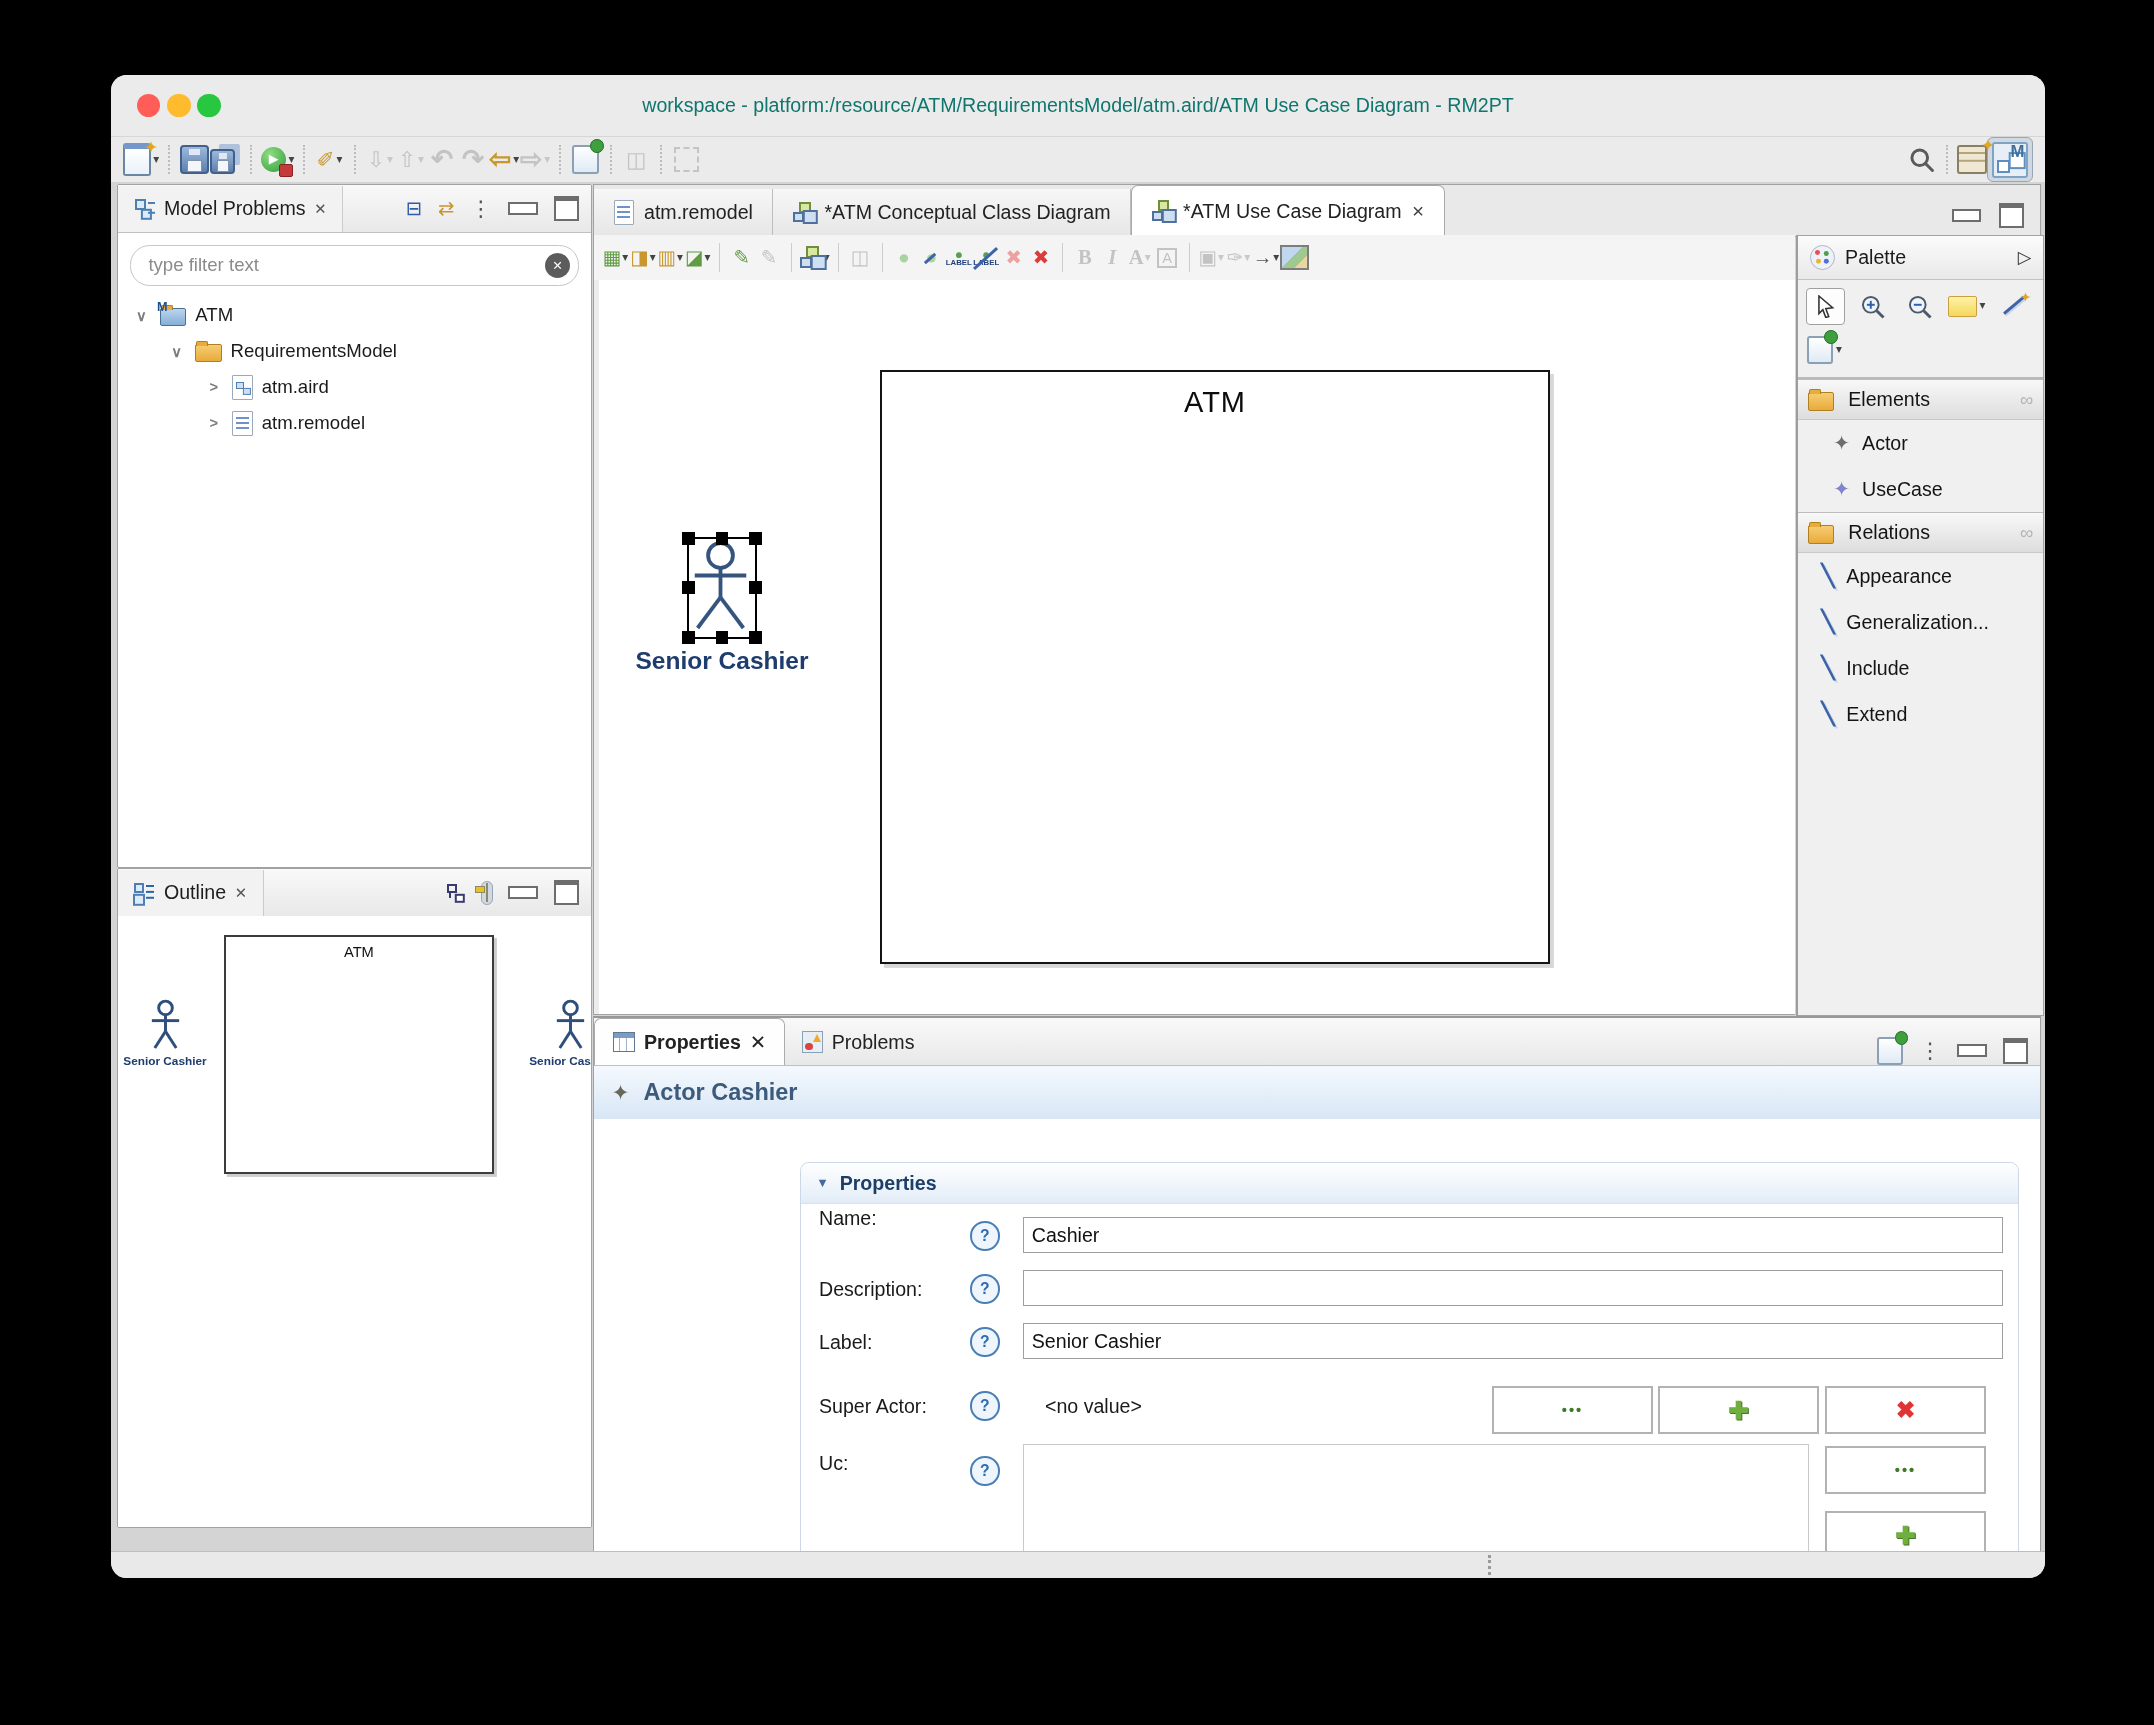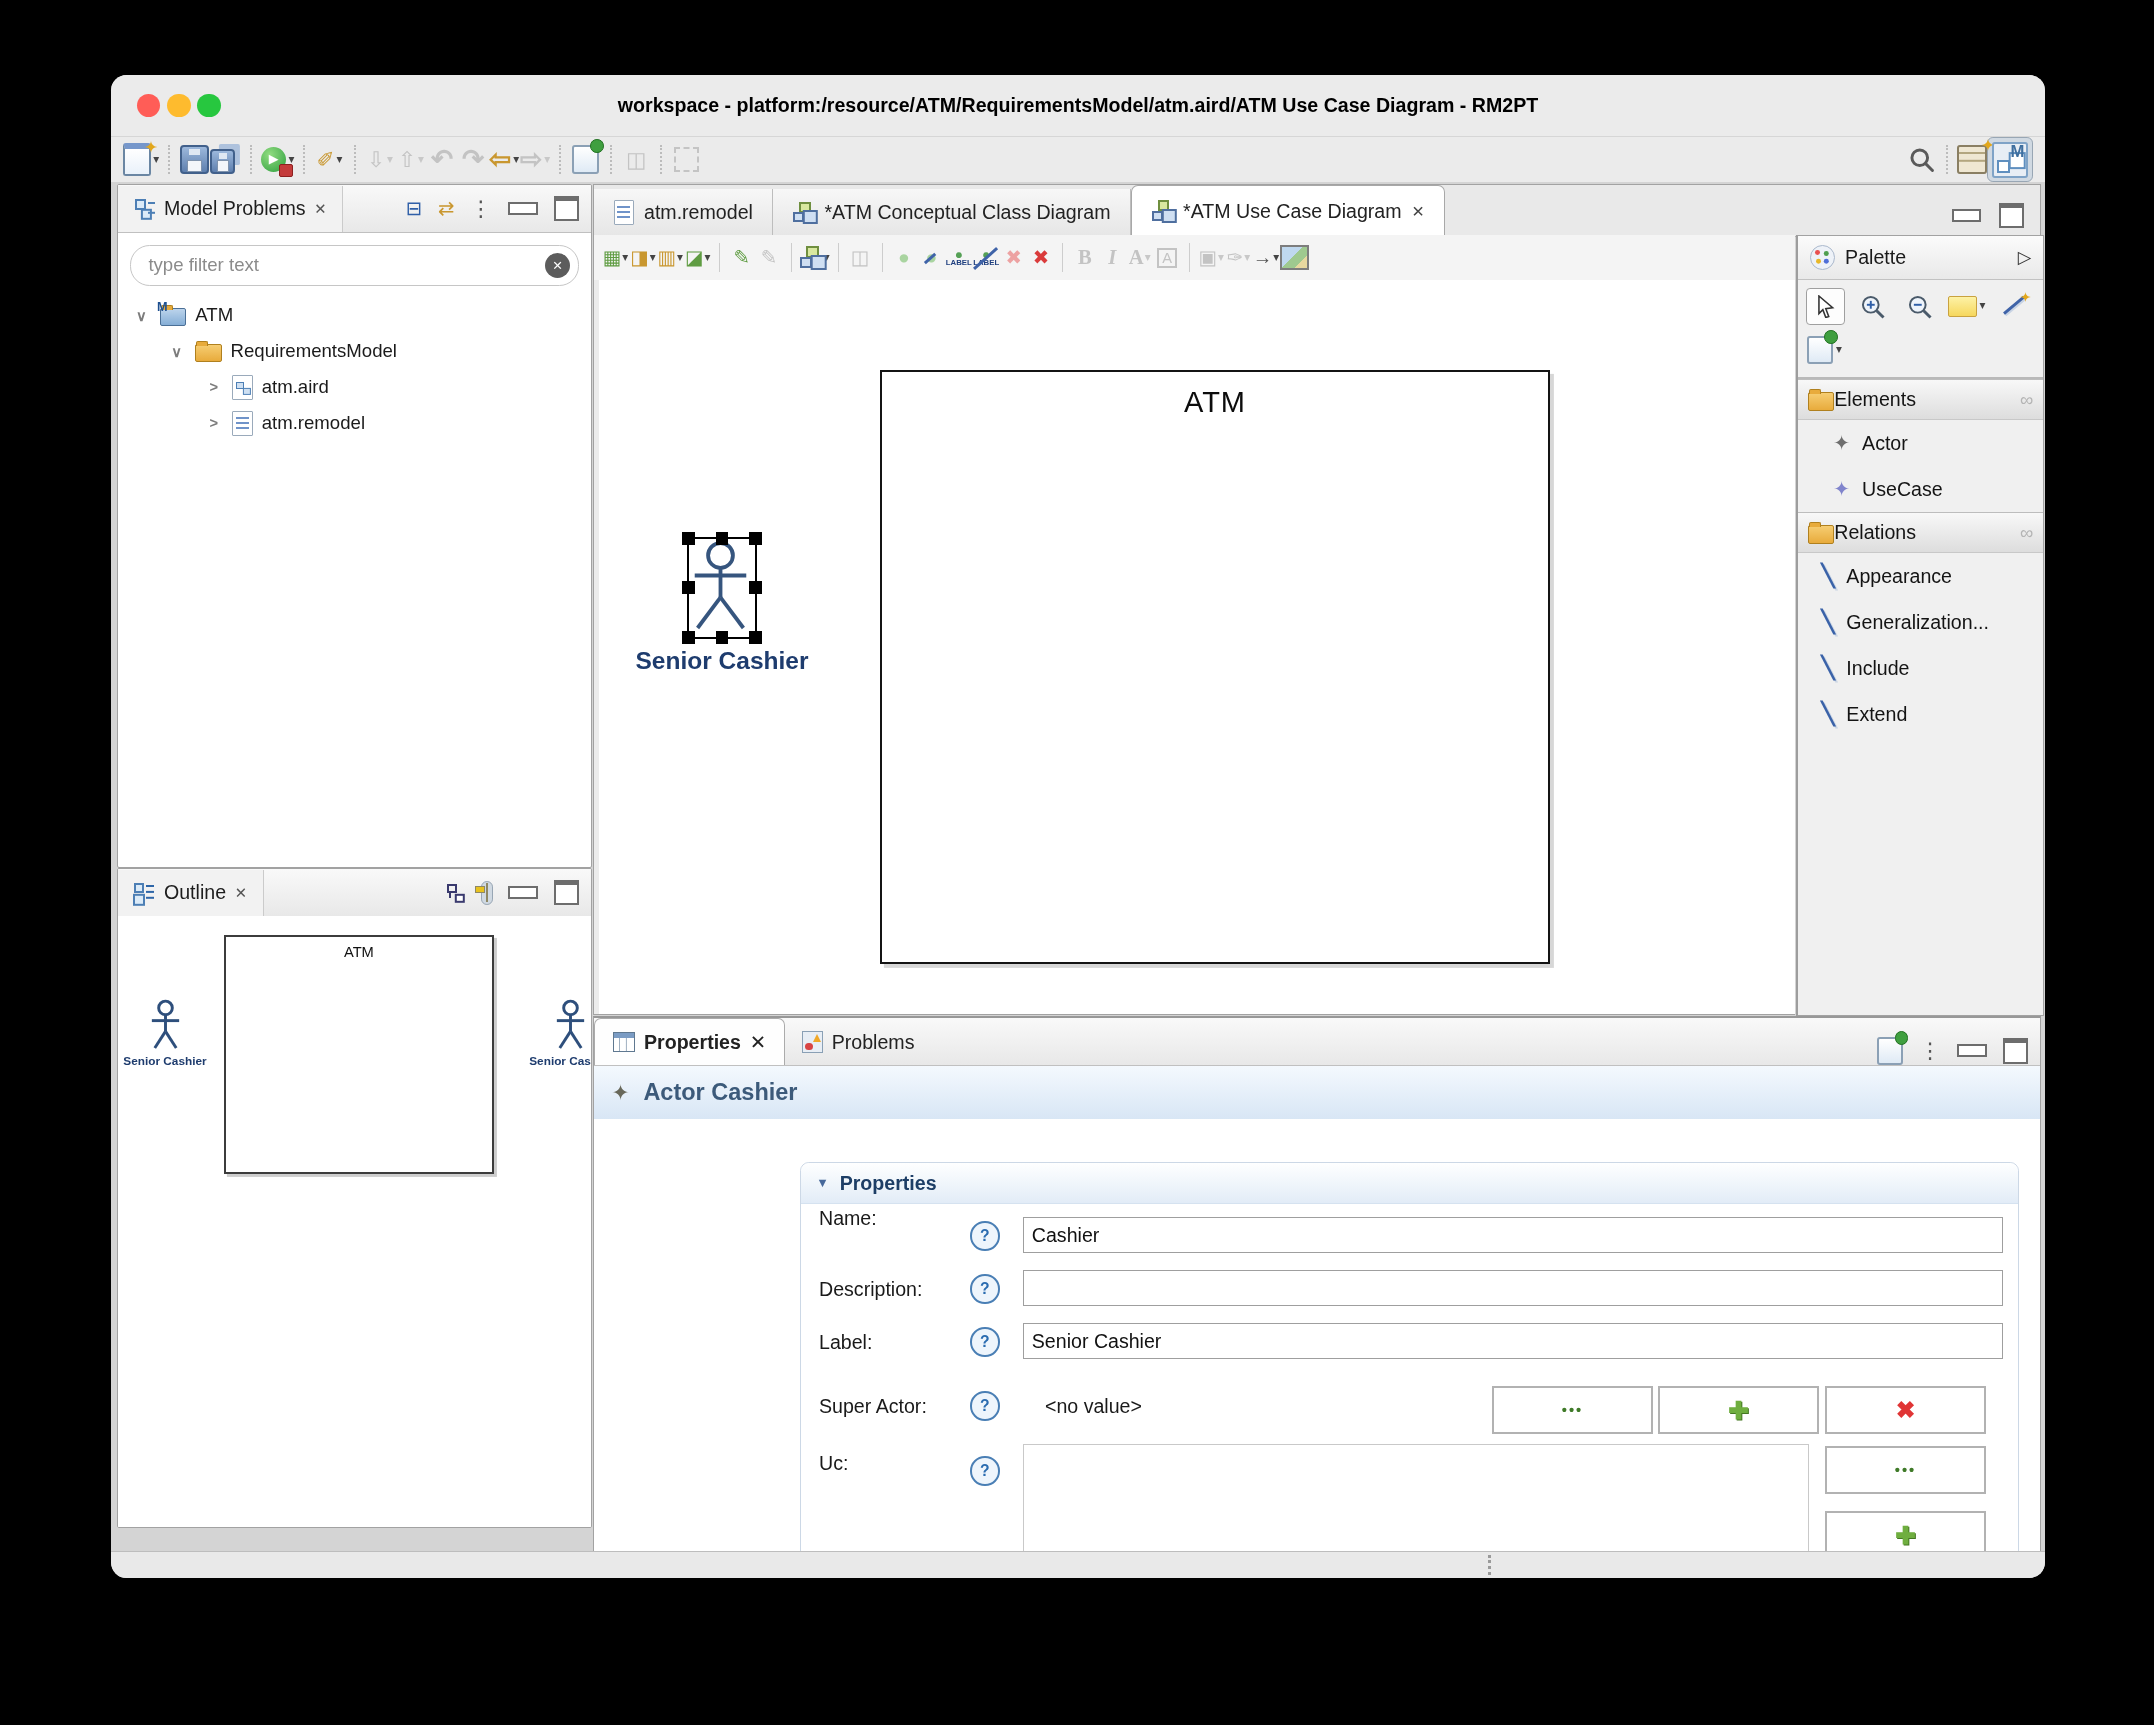--- a/index.html
+++ b/index.html
@@ -5,21 +5,21 @@
   html,body{margin:0;padding:0}
   .screen{position:relative;width:2154px;height:1725px;background:#000;font-family:"Liberation Sans",sans-serif;overflow:hidden;-webkit-font-smoothing:antialiased}
   .window{position:absolute;left:111px;top:75px;width:1934px;height:1503px;background:#d4d4d4;border-radius:15.7px;overflow:hidden;box-shadow:0 39px 88px rgba(0,0,0,.6)}
 
   
   .titlebar{height:61px;background:#ebebeb;display:flex;align-items:center;justify-content:center;position:relative;border-bottom:1px solid #d6d6d6}
   .tl{position:absolute;top:18.6px;width:23.5px;height:23.5px;border-radius:50%}
   .tl.red{left:25.5px;background:#ff5d57}
   .tl.yellow{left:56px;background:#febb2e}
   .tl.green{left:86px;background:#27c73f}
-  .wtitle{font-size:19.6px;font-weight:bold;color:#000000}
+  .wtitle{font-size:19.6px;font-weight:normal;color:#0f766e}
 
   
   .toolbar{height:45px;background:#ebebeb;border-bottom:1px solid #b7b7b7;display:flex;align-items:center;padding:0 11.8px}
   .tbtn{display:inline-flex;align-items:center;justify-content:center;min-width:31px;height:39px;gap:2px;color:#4a4a4a}
   .tbtn .g{font-size:21.6px;line-height:1}
   .tbtn.big .g{font-size:26.5px;font-weight:bold}
   .tbtn.dis{color:#c3c3c3}
   .dd{font-size:11.8px;color:#444;line-height:1}
   .dis .dd{color:#c8c8c8}
   .tsep{height:29px;border-left:2px dotted #bcbcbc;margin:0 8.8px}
@@ -141,21 +141,21 @@
   .pal-fly{margin-left:auto;font-size:17.6px;color:#333}
   .ic-palette{width:23.5px;height:23.5px;border-radius:50%;background:#eef2f8;border:1px solid #aab8cc;position:relative}
   .ic-palette::before{content:"";position:absolute;left:3.9px;top:3.9px;width:4.9px;height:4.9px;border-radius:50%;background:#e85050;box-shadow:8.8px 1px 0 #4f9f4f,1px 8.8px 0 #e8b829,8.8px 8.8px 0 #4f6fd8}
   .pal-tools{padding:7.8px 7.8px 9.8px;border-bottom:2.9px double #b9b9b9;display:flex;flex-wrap:wrap;gap:7.8px 9.8px;align-items:center}
   .ptool{min-width:37px;height:35px;display:inline-flex;align-items:center;justify-content:center;gap:2.9px}
   .ptool.active{background:#fdfdfd;border:1px solid #9f9f9f;border-radius:3.9px}
   .ic-note{width:26.5px;height:19.6px;background:linear-gradient(#fdf2a6,#f6d75d);border:1px solid #c9a23f;border-radius:2px}
   .ic-noteatt{width:29px;height:25.5px;position:relative}
   .ic-noteatt::before{content:"";position:absolute;left:2px;top:10.8px;width:25.5px;height:2.9px;background:#3f63a8;transform:rotate(-40deg);box-shadow:0 2px 0 #c9d4e4}
   .ic-noteatt .spark{position:absolute;right:-2.9px;top:-4.9px;color:#e2a71c;font-size:13.7px}
-  .drawer-h{height:39px;display:flex;align-items:center;gap:0;padding:0 9.8px;background:linear-gradient(#f8f8f8,#dddddd);border-top:1px solid #bdbdbd;border-bottom:1px solid #c8c8c8;font-size:19.6px;color:#141414}
+  .drawer-h{height:39px;display:flex;align-items:center;gap:14px;padding:0 9.8px;background:linear-gradient(#f8f8f8,#dddddd);border-top:1px solid #bdbdbd;border-bottom:1px solid #c8c8c8;font-size:19.6px;color:#141414}
   .drawer-h .pin{margin-left:auto;color:#b4b4b4;font-size:18.6px}
   .pal-item{height:46px;display:flex;align-items:center;gap:11.8px;padding-left:35px;font-size:19.6px;color:#141414}
   .st-actor{color:#6e6e6e;font-size:20.6px}
   .st-usecase{color:#8084cc;font-size:20.6px}
   .relgly{color:#3a62a8;font-size:21.6px;font-weight:bold;text-shadow:2px 2px 0 #ccd6e4}
 
   
   .props{position:absolute;left:0;top:832px;right:0;height:537px;background:#fff;border:1px solid #a2a2a2;border-top:2px solid #989898;overflow:hidden}
   .ptabs{height:47px;background:linear-gradient(#f9f9f9,#e8e8e8);border-bottom:1px solid #c0c0c0;display:flex;align-items:flex-end}
   .ptab{height:46px;display:flex;align-items:center;gap:8.8px;padding:0 17.6px;font-size:19.6px;color:#222}

